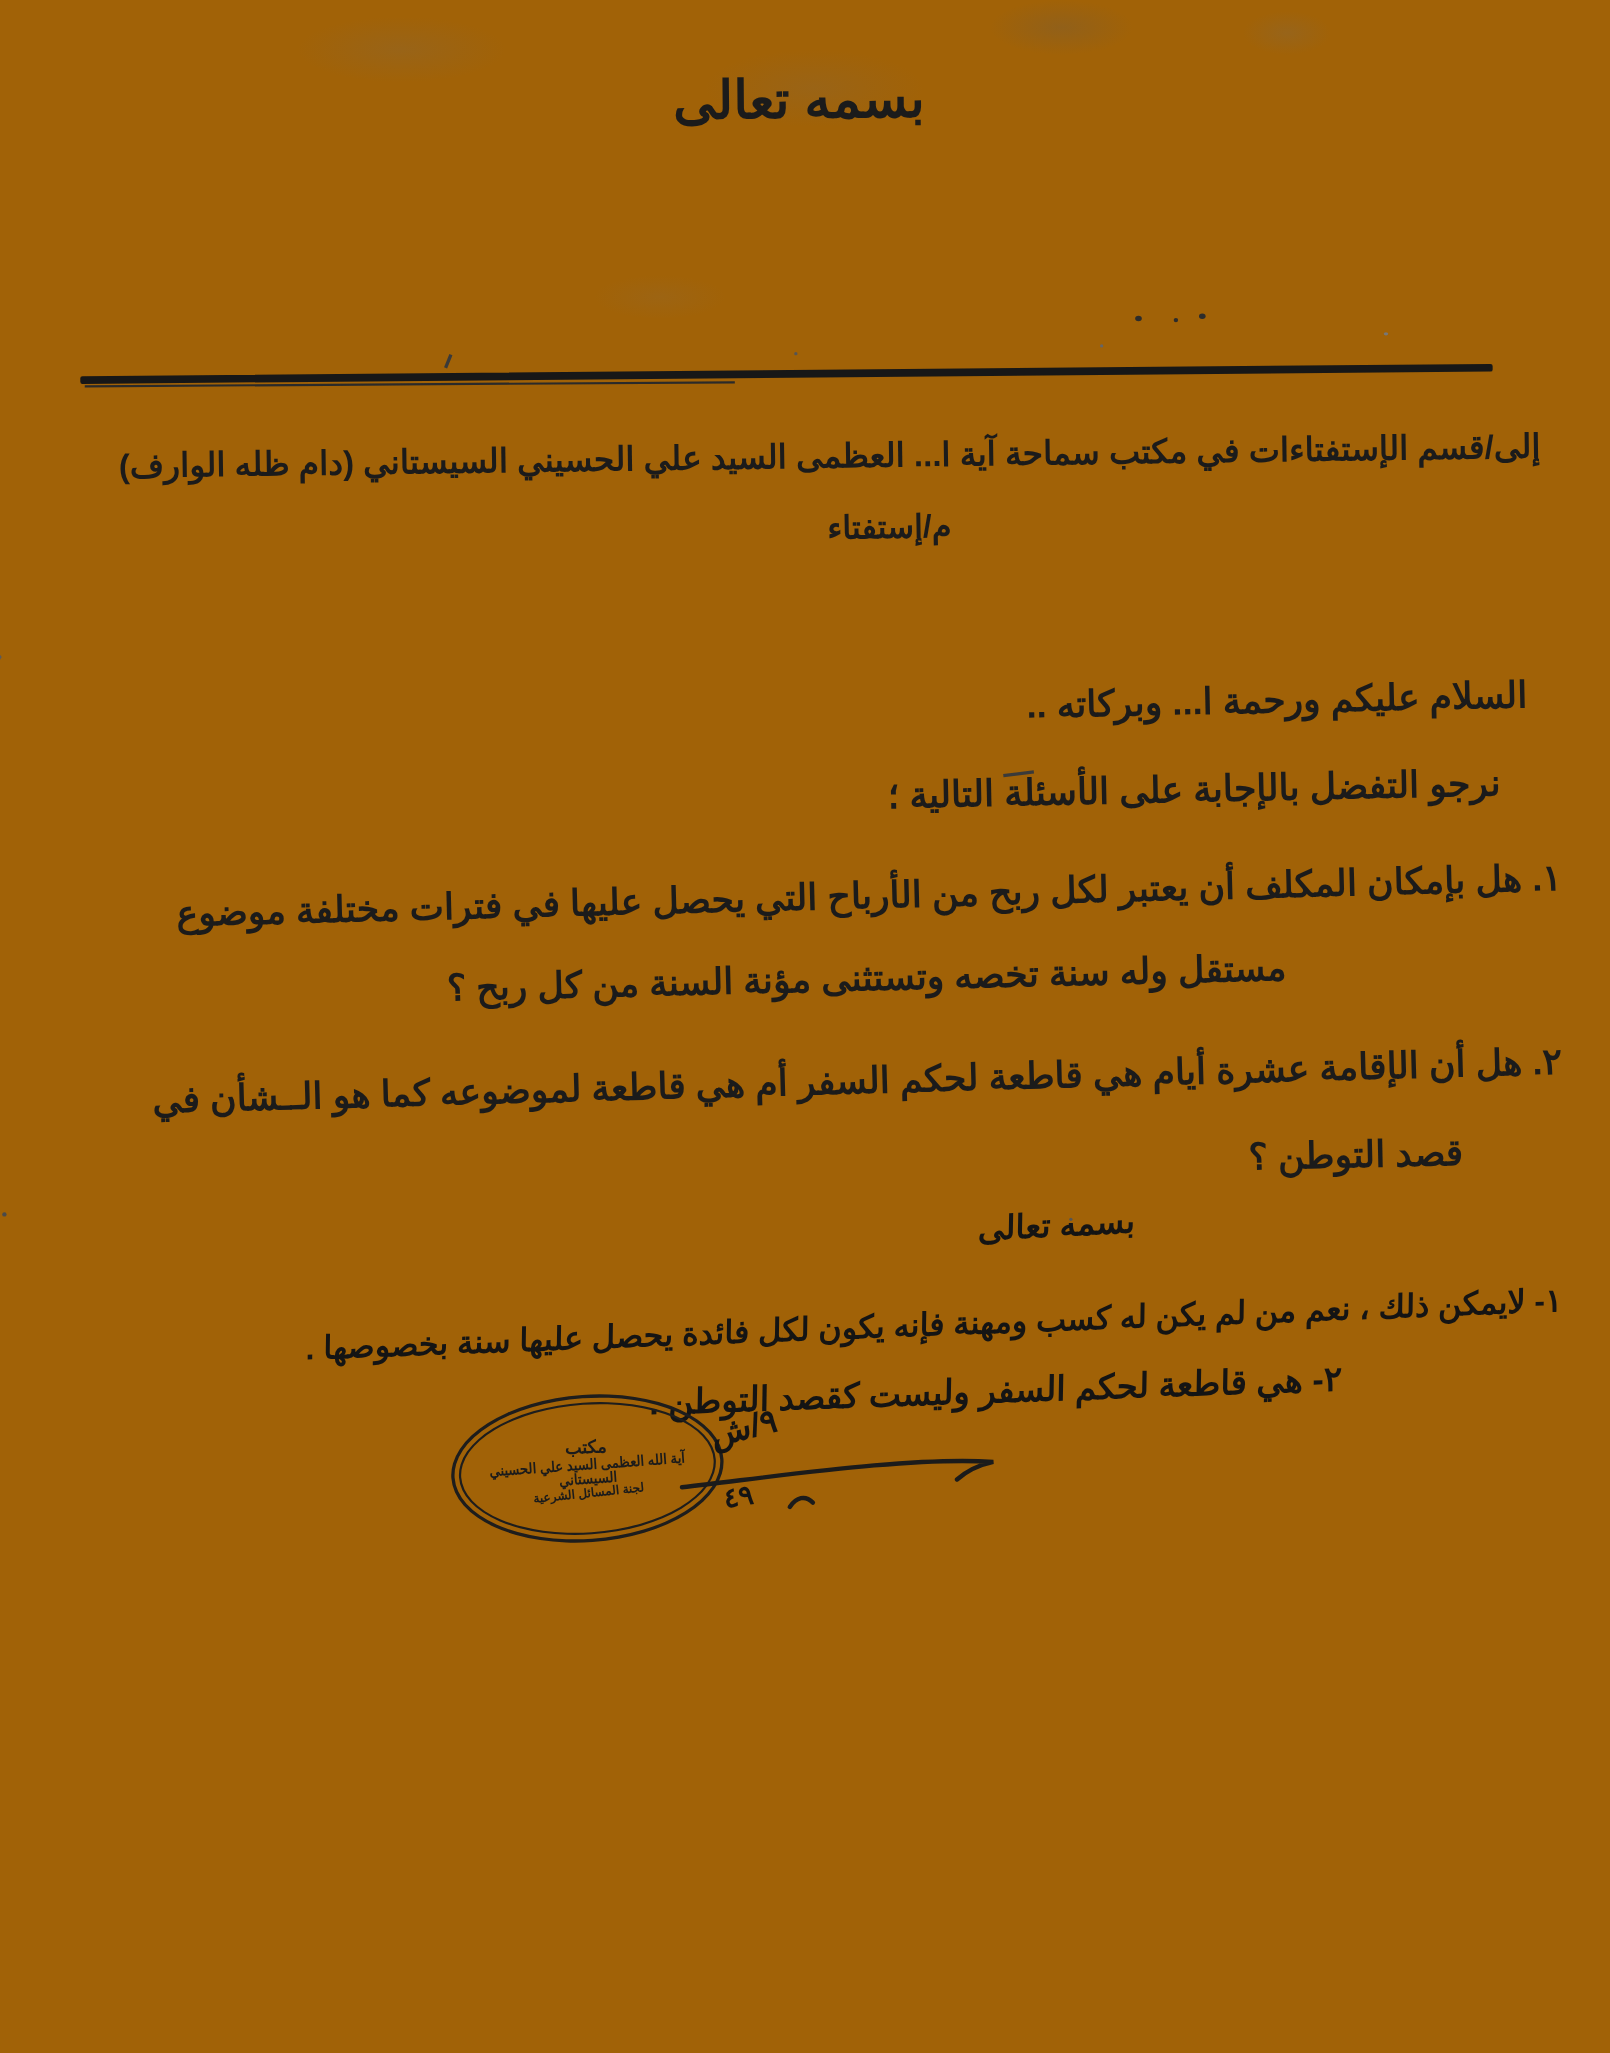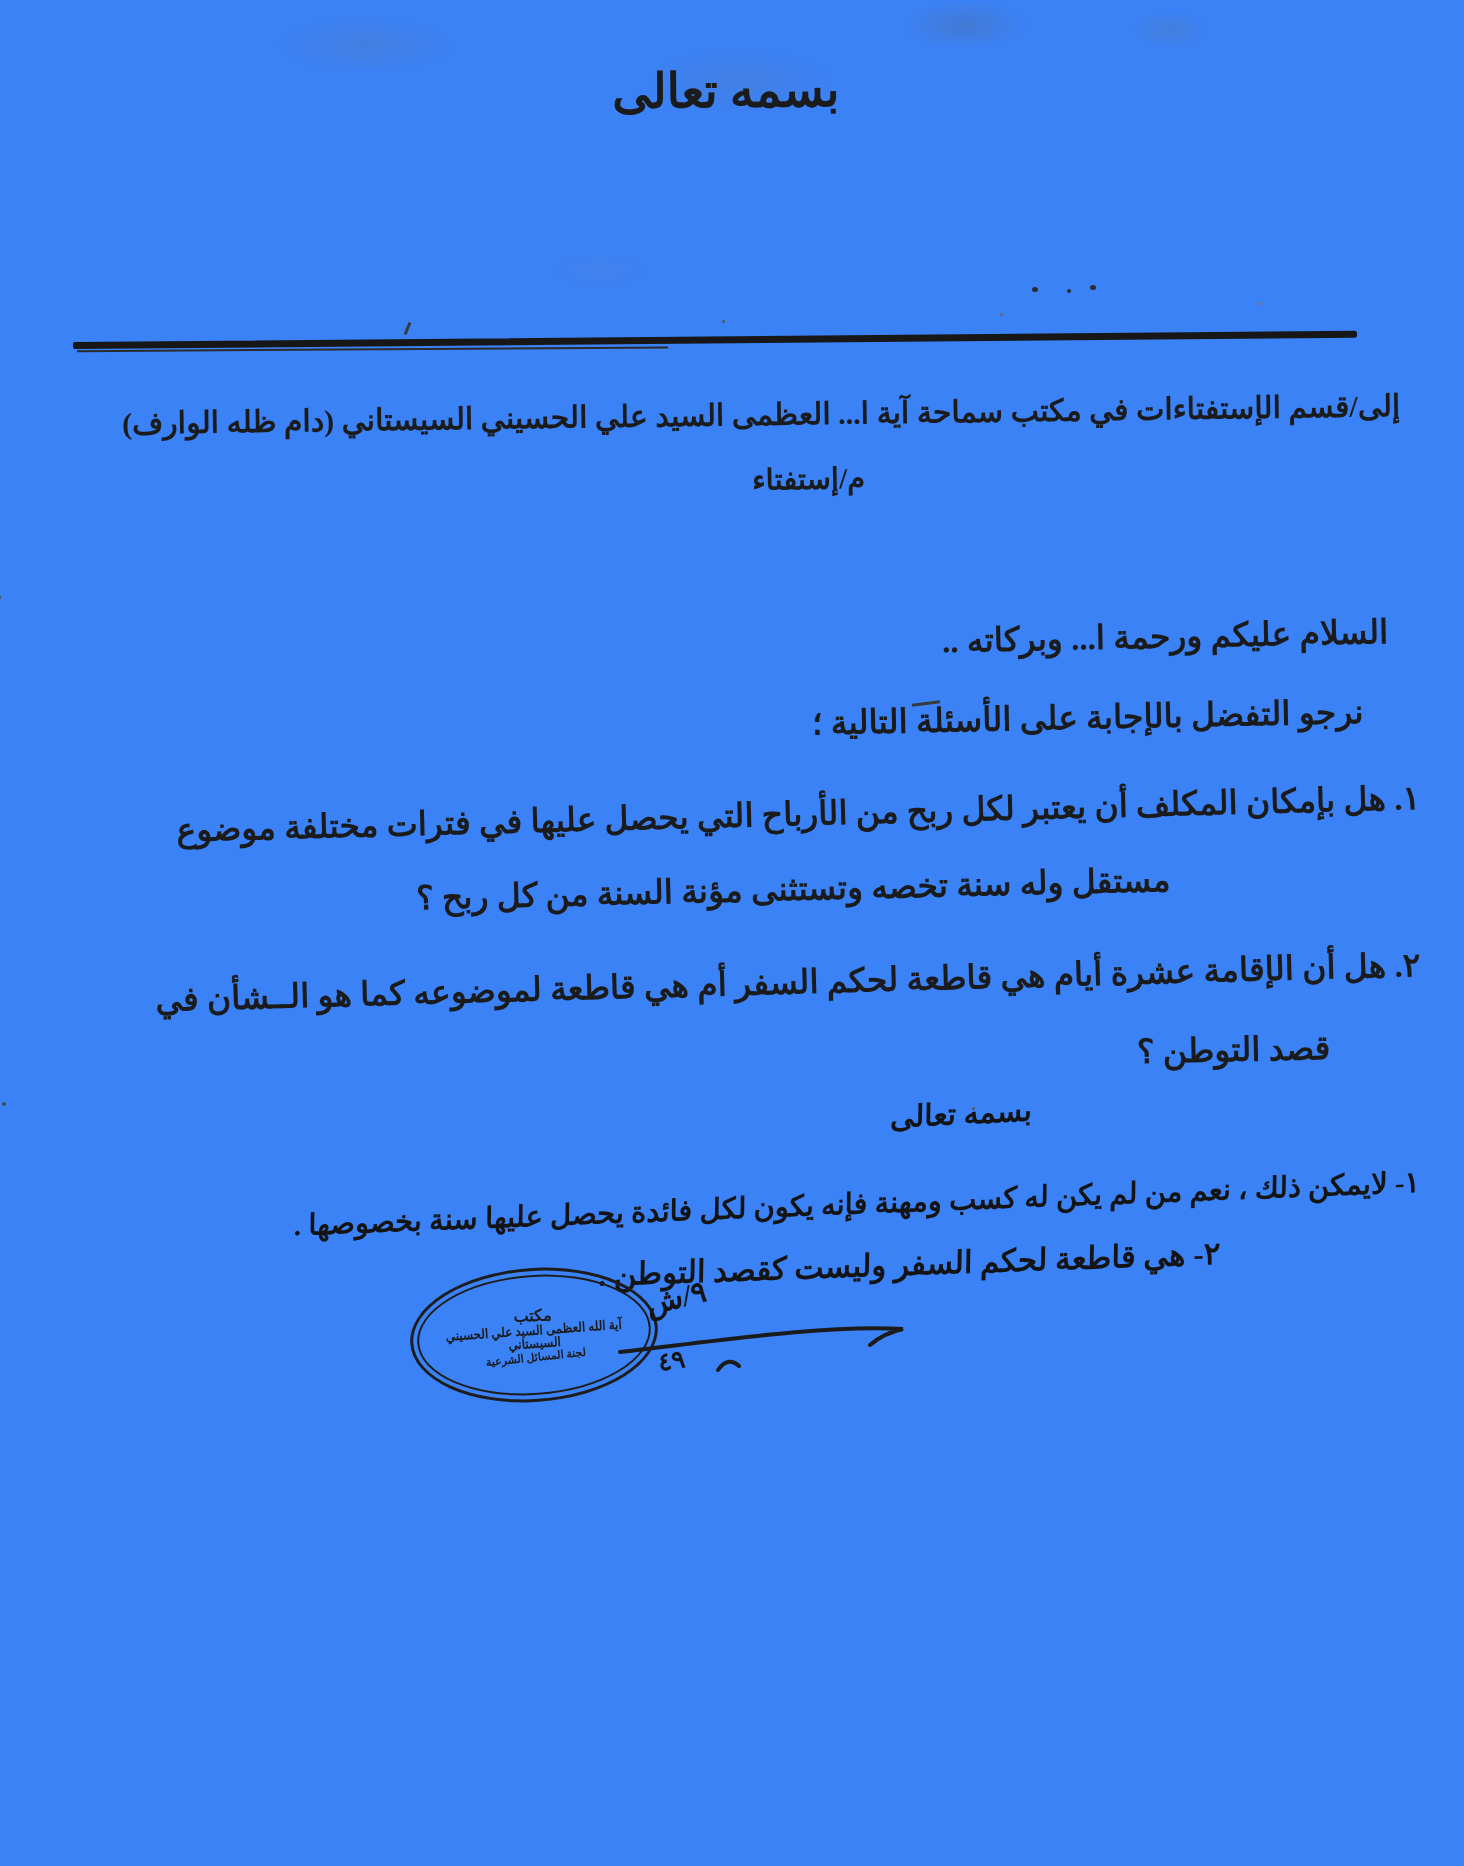--- a/index.html
+++ b/index.html
@@ -1,21 +1,21 @@
 <!DOCTYPE html>
 <html lang="ar"><head>
 <meta charset="utf-8">
 <style>
   html,body{margin:0;padding:0;background:#ffffff;}
   .page{
     position:relative;
     width:1464px;height:1866px;
-    background:#3b82f6;
+    background:#a16207;
     overflow:hidden;
-    font-family:Liberation Serif, serif;
+    font-family:Liberation Sans, sans-serif;
     color:#1b1b1b;
   }
   .txt{
     position:absolute;
     direction:rtl;
     white-space:nowrap;
     color:#1b1b1b;
     font-weight:700;
   }
   

